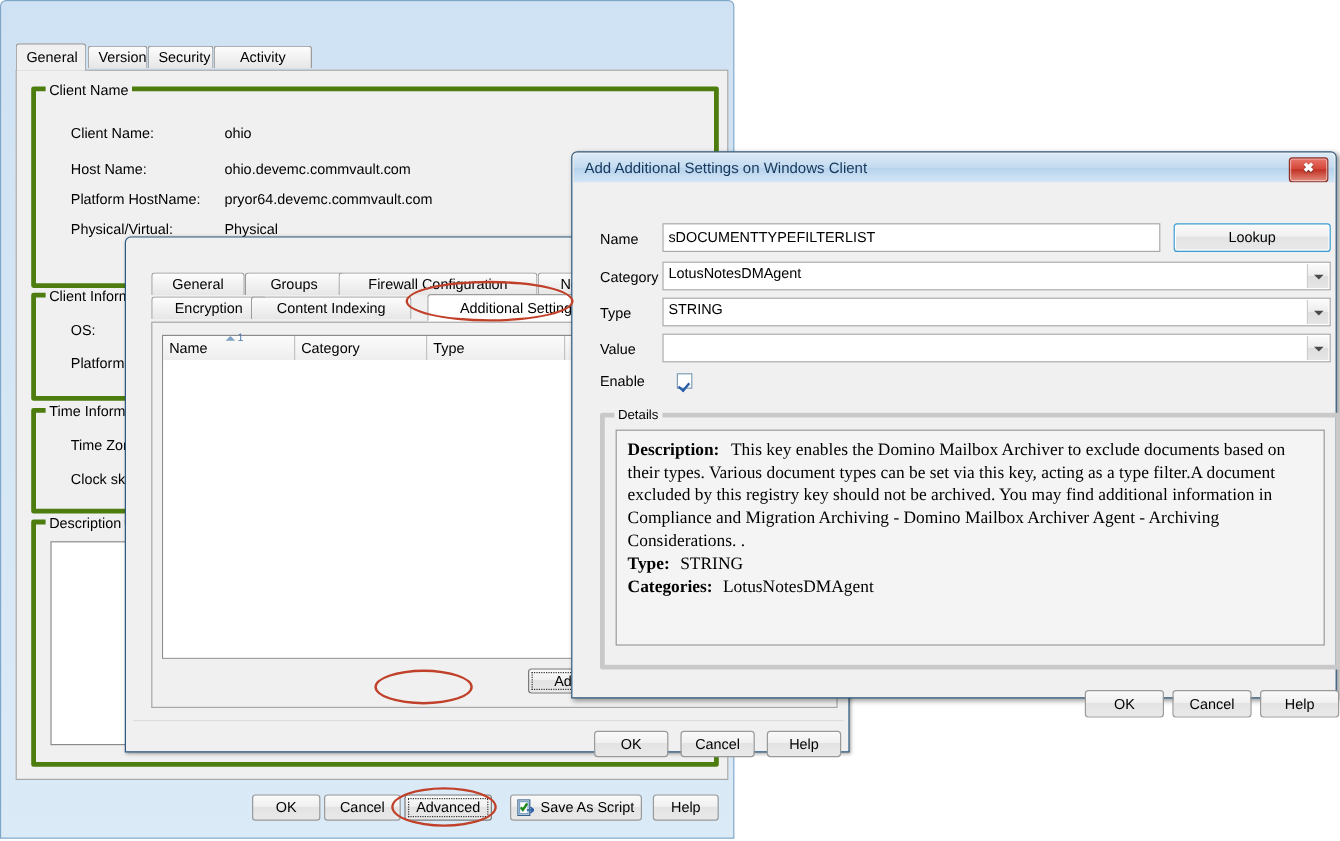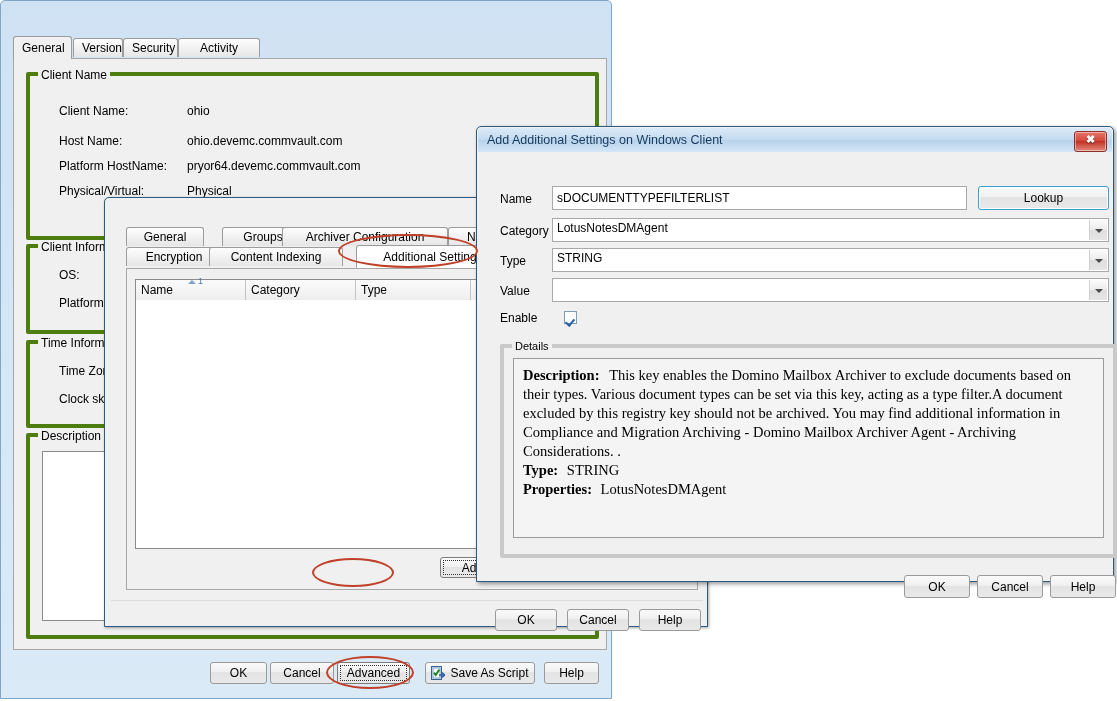--- a/index.html
+++ b/index.html
@@ -245,25 +245,25 @@
 
 <div class="win" id="adv-window" style="left:104px;top:197px;width:604px;height:430px;background:#f0f0f0;border:1px solid #2e5a80;border-radius:5px 5px 0 0;box-shadow:1px 1px 3px rgba(0,0,0,.35);box-sizing:border-box;">
 
 
   <div style="position:absolute;left:6px;right:6px;top:27px;bottom:6px;background:#f0f0f0;">
 
     <div style="position:absolute;left:15px;top:2px;width:570px;height:42px;">
       <div class="tab" style="left:0;top:0;width:78px;">
         <span>General</span>
       </div>
-      <div class="tab" style="left:78px;top:0;width:82px;margin-left:18px;">
+      <div class="tab" style="left:78px;top:0;width:82px;">
         <span>Groups</span>
       </div>
       <div class="tab" style="left:156px;top:0;width:166px;">
-        <span>Archiver Configuration</span>
+        <span>Firewall Configuration</span>
       </div>
       <div class="tab" style="left:322px;top:0;width:100px;overflow:hidden;text-align:left;padding-left:18px;">
         <span>Netwo</span>
       </div>
 
       <div class="tab" style="left:0;top:20px;width:96px;z-index:3;">
         <span>Encryption</span>
       </div>
       <div class="tab" style="left:83px;top:20px;width:134px;z-index:3;">
         <span>Content Indexing</span>
@@ -365,21 +365,21 @@
         <div class="serif" style="padding:7px 9px 0 9px;font-size:14.5px;line-height:19px;color:#000;">
           <p style="margin:0;">
             <b>Description:</b>
             <span style="margin-left:6px;">This key enables the Domino Mailbox Archiver to exclude documents based on their types. Various document types can be set via this key, acting as a type filter.A document excluded by this registry key should not be archived.  You may find additional information in Compliance and Migration Archiving - Domino Mailbox Archiver Agent - Archiving Considerations. .</span>
           </p>
           <p style="margin:0;">
             <b>Type:</b>
             <span style="margin-left:5px;">STRING</span>
           </p>
           <p style="margin:0;">
-            <b>Properties:</b>
+            <b>Categories:</b>
             <span style="margin-left:5px;">LotusNotesDMAgent</span>
           </p>
         </div>
       </div>
     </div>
 
     <div style="position:absolute;left:0;top:406px;width:628px;height:40px;">
       <div class="btn" style="left:422px;top:17px;width:66px;height:23px;">
         <span>OK</span>
       </div>

